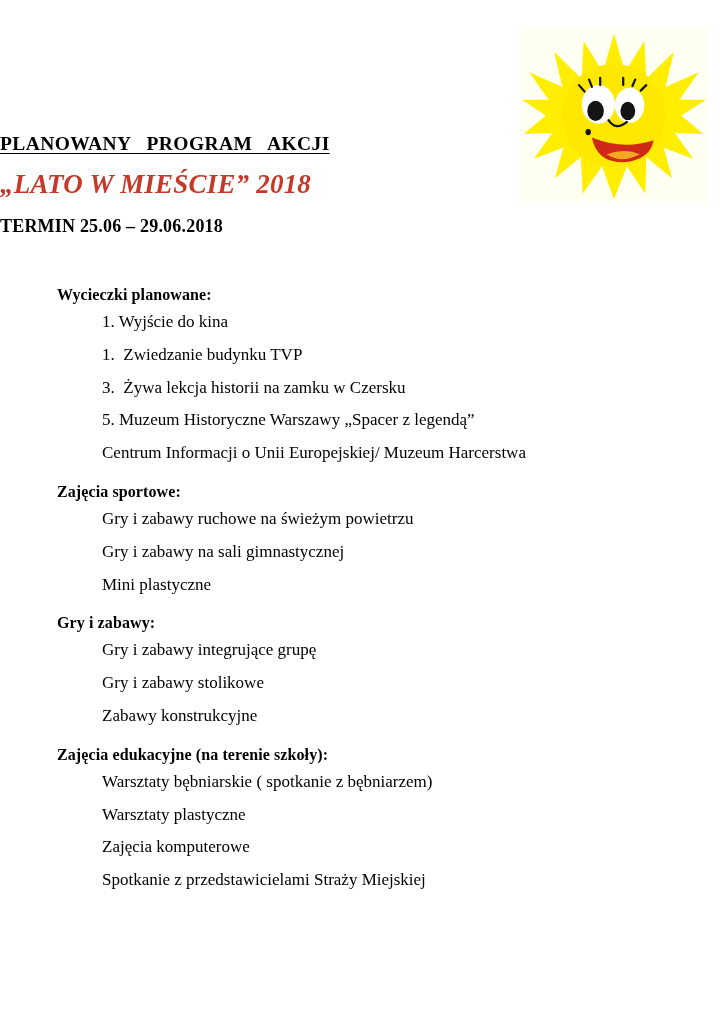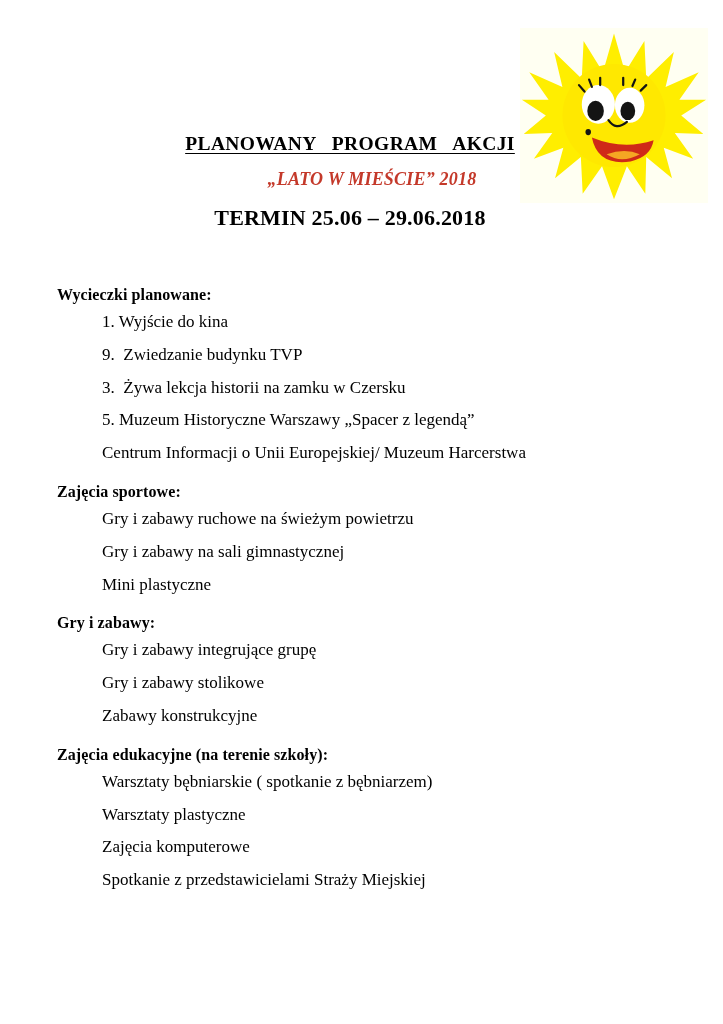--- a/index.html
+++ b/index.html
@@ -31,44 +31,43 @@
     background: #fffff2;
   }
   .sun-svg { display: block; width: 100%; height: 100%; }
 
   
   .title-block {
     position: absolute;
     left: 0;
     top: 132px;
     width: 700px;
-    text-align: center;
+    text-align: left;
   }
   .main-title {
     font-size: 19.5px;
     font-weight: bold;
     letter-spacing: 0.4px;
     text-decoration: underline;
     text-underline-offset: 3px;
     white-space: pre;
     margin: 0;
     line-height: 1.25;
   }
   .sub-title {
-    font-size: 18px;
+    font-size: 27px;
     font-weight: bold;
     font-style: italic;
     color: #c4392a;
     margin: 12px 0 0 0;
     line-height: 1.25;
     letter-spacing: 0.2px;
-    padding-left: 44px;
   }
   .term-line {
-    font-size: 22px;
+    font-size: 18px;
     font-weight: bold;
     margin: 13px 0 0 0;
     line-height: 1.25;
     letter-spacing: 0.2px;
   }
 
   
   .content {
     position: absolute;
     left: 57px;
@@ -145,21 +144,21 @@
     <div class="sub-title">„LATO W MIEŚCIE” 2018</div>
     <div class="term-line">TERMIN 25.06 – 29.06.2018</div>
   </div>
 
   <div class="content">
 
     <div class="section">
       <div class="section-heading">Wycieczki planowane:</div>
       <ul class="item-list">
         <li class="item">1. Wyjście do kina</li>
-        <li class="item">9.  Zwiedzanie budynku TVP</li>
+        <li class="item">1.  Zwiedzanie budynku TVP</li>
         <li class="item">3.  Żywa lekcja historii na zamku w Czersku</li>
         <li class="item">5. Muzeum Historyczne Warszawy „Spacer z legendą”</li>
         <li class="item">Centrum Informacji o Unii Europejskiej/ Muzeum Harcerstwa</li>
       </ul>
     </div>
 
     <div class="section">
       <div class="section-heading">Zajęcia sportowe:</div>
       <ul class="item-list">
         <li class="item">Gry i zabawy ruchowe na świeżym powietrzu</li>

